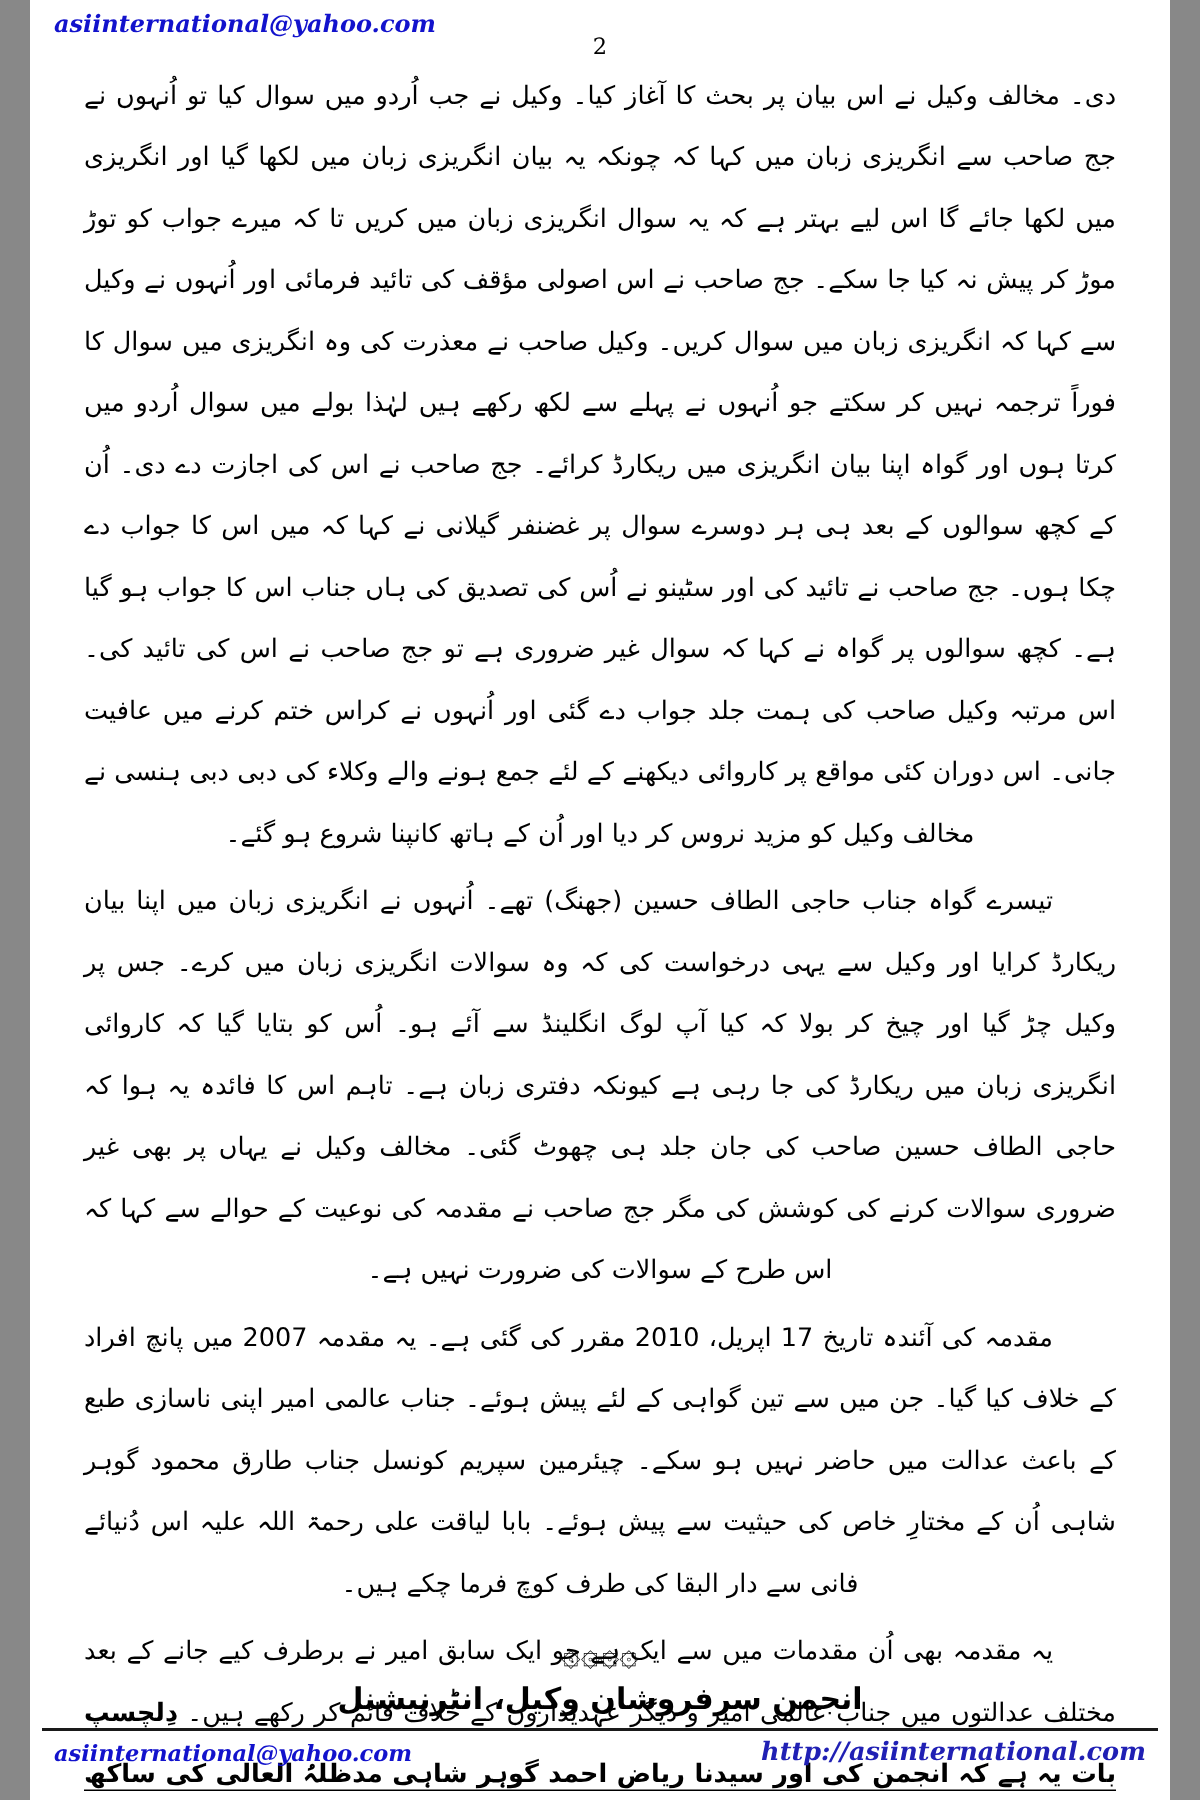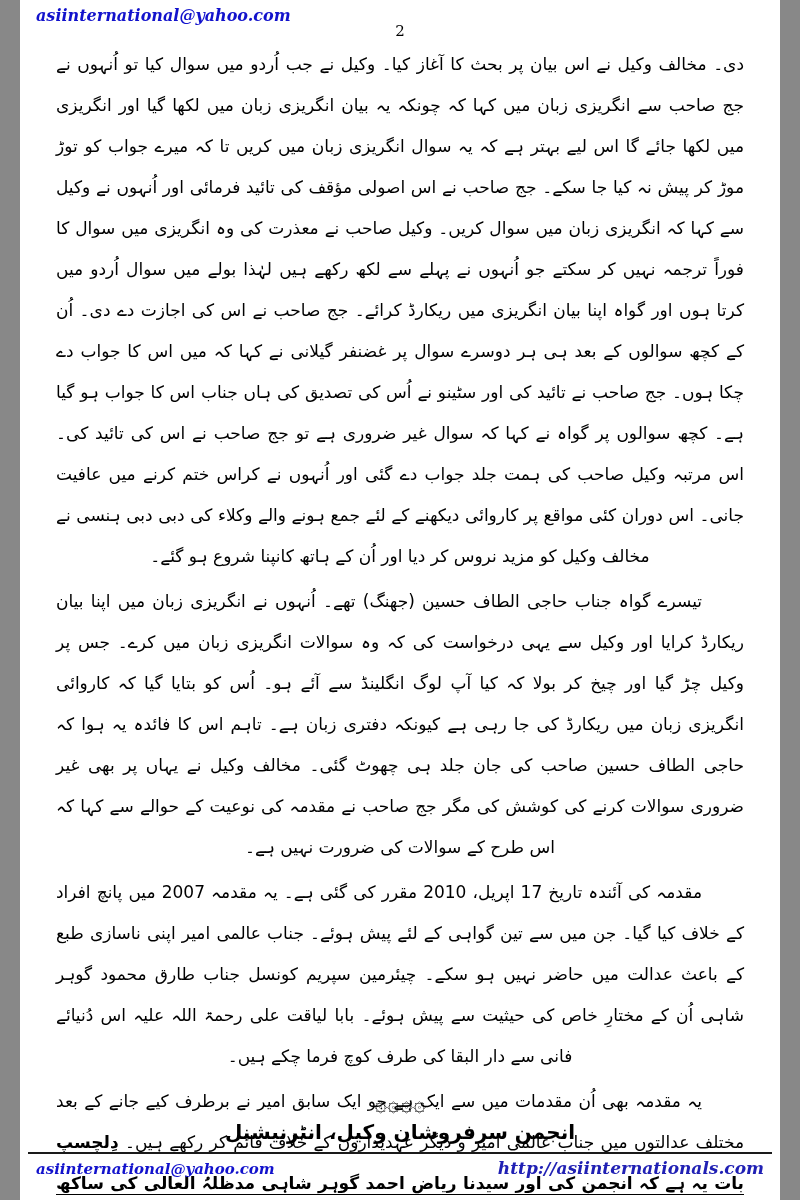--- a/index.html
+++ b/index.html
@@ -109,16 +109,16 @@
 
   </div>
 
   <div class="ornament-row">۞۞۞۞</div>
 
   <div class="org-title">انجمن سرفروشان وکیل، انٹرنیشنل</div>
 
   <div class="footer-rule"></div>
   <div class="footer-bar">
     <a class="footer-email" href="#">asiinternational@yahoo.com</a>
-    <a class="footer-url" href="#">http://asiinternationals.com</a>
+    <a class="footer-url" href="#">http://asiinternational.com</a>
   </div>
 
 </div>
 
 </body></html>

